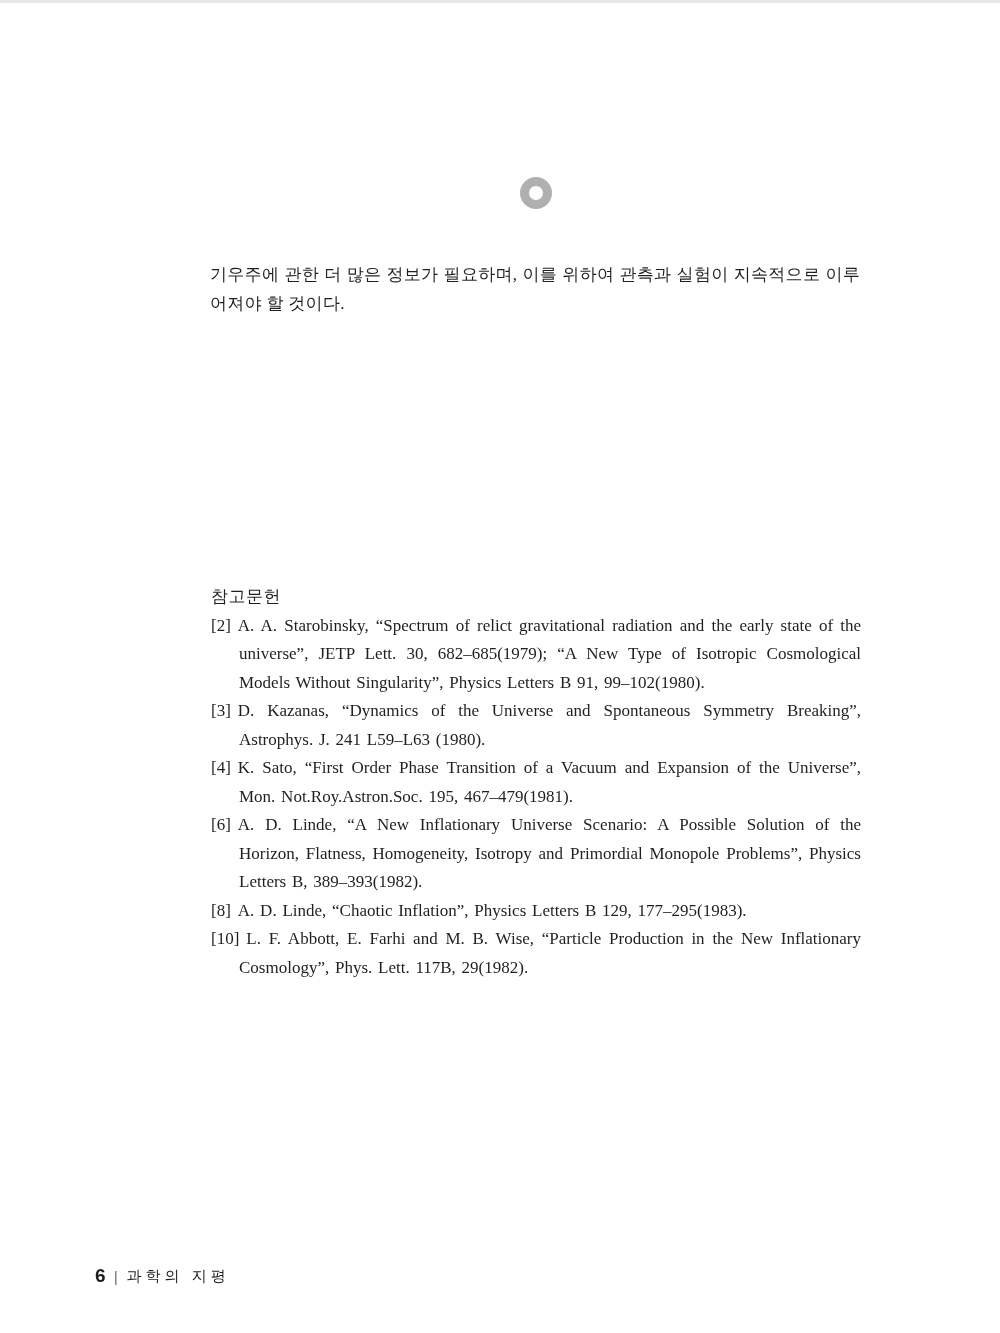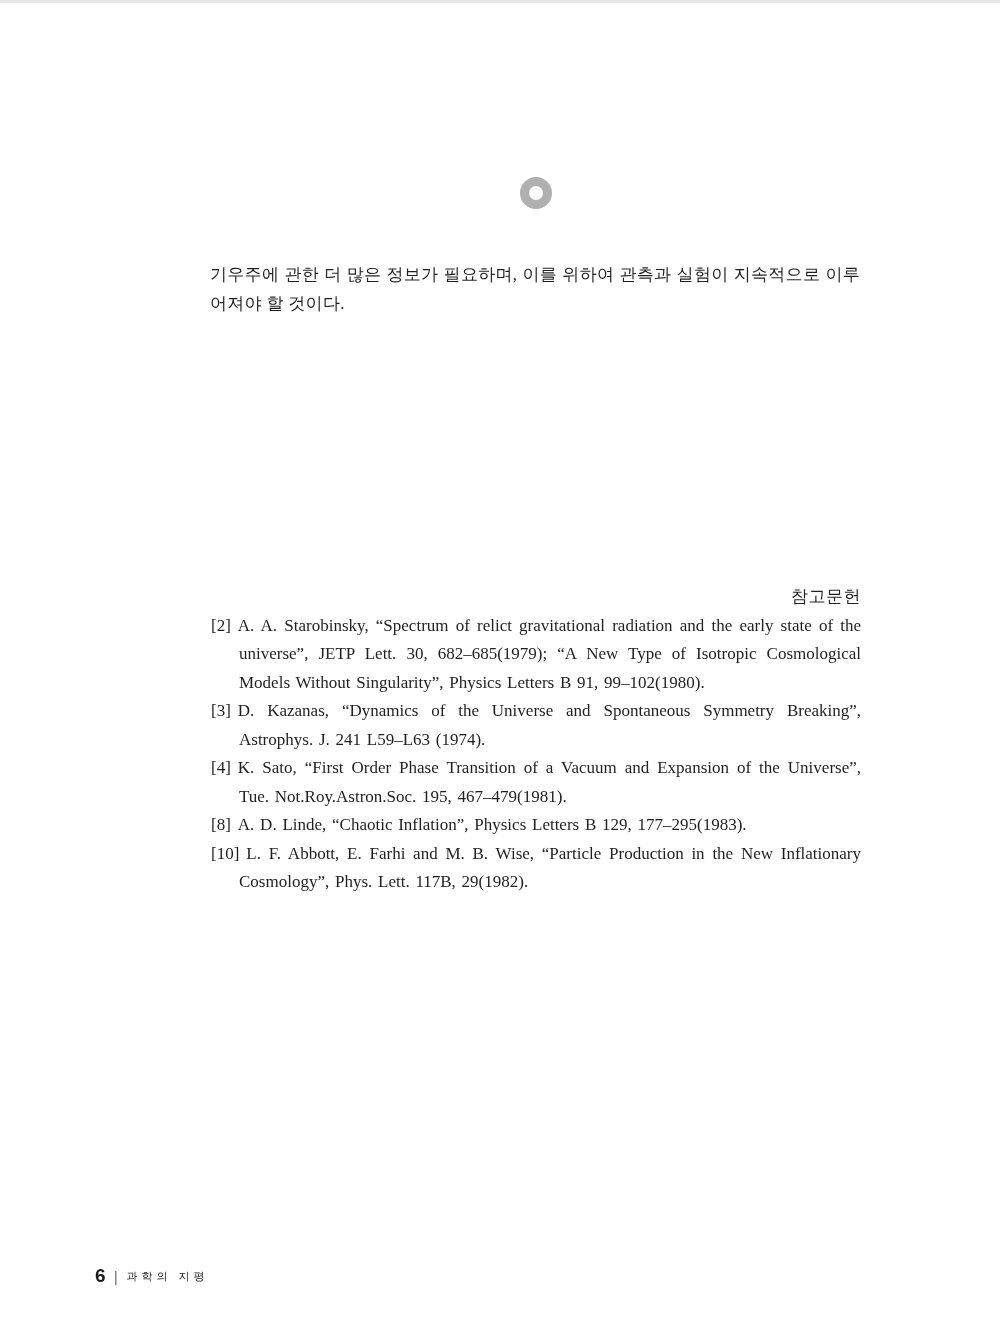--- a/index.html
+++ b/index.html
@@ -45,21 +45,20 @@
     top: 580px;
     width: 650px;
     font-size: 17px;
     line-height: 28.5px;
   }
   .refs-heading {
     font-weight: normal;
     font-size: 17px;
     margin: 0 0 0 0;
     letter-spacing: 0.5px;
-    text-align: right;
   }
   .ref {
     text-align: justify;
     padding-left: 28px;
     text-indent: -28px;
     word-spacing: 1.5px;
   }
   .ref .marker { margin-right: 7px; }
 
   
@@ -77,39 +76,40 @@
     font-size: 19px;
   }
   .footer .separator {
     font-size: 15px;
     font-weight: normal;
     color: #2a2a2a;
     margin: 0 9px 0 8px;
     transform: scaleX(0.7);
   }
   .footer .pub-name {
-    font-size: 11px;
+    font-size: 15px;
     letter-spacing: 4px;
   }
 </style>
 </head>
 <body>
 
 <div class="page">
 
   <div class="ornament-ring"></div>
 
   <p class="intro">기우주에 관한 더 많은 정보가 필요하며, 이를 위하여 관측과 실험이 지속적으로 이루어져야 할 것이다.</p>
 
   <div class="refs">
     <div class="refs-heading">참고문헌</div>
     <div>
         <div class="ref"><span class="marker">[2]</span><span>A. A. Starobinsky, “Spectrum of relict gravitational radiation and the early state of the universe”, JETP Lett. 30, 682–685(1979); “A New Type of Isotropic Cosmological Models Without Singularity”, Physics Letters B 91, 99–102(1980).</span></div>
-        <div class="ref"><span class="marker">[3]</span><span>D. Kazanas, “Dynamics of the Universe and Spontaneous Symmetry Breaking”, Astrophys. J. 241 L59–L63 (1974).</span></div>
-        <div class="ref"><span class="marker">[4]</span><span>K. Sato, “First Order Phase Transition of a Vacuum and Expansion of the Universe”, Tue. Not.Roy.Astron.Soc. 195, 467–479(1981).</span></div>
+        <div class="ref"><span class="marker">[3]</span><span>D. Kazanas, “Dynamics of the Universe and Spontaneous Symmetry Breaking”, Astrophys. J. 241 L59–L63 (1980).</span></div>
+        <div class="ref"><span class="marker">[4]</span><span>K. Sato, “First Order Phase Transition of a Vacuum and Expansion of the Universe”, Mon. Not.Roy.Astron.Soc. 195, 467–479(1981).</span></div>
+        <div class="ref"><span class="marker">[6]</span><span>A. D. Linde, “A New Inflationary Universe Scenario: A Possible Solution of the Horizon, Flatness, Homogeneity, Isotropy and Primordial Monopole Problems”, Physics Letters B, 389–393(1982).</span></div>
         <div class="ref"><span class="marker">[8]</span><span>A. D. Linde, “Chaotic Inflation”, Physics Letters B 129, 177–295(1983).</span></div>
         <div class="ref"><span class="marker">[10]</span><span>L. F. Abbott, E. Farhi and M. B. Wise, “Particle Production in the New Inflationary Cosmology”, Phys. Lett. 117B, 29(1982).</span></div>
       </div>
   </div>
 
   <div class="footer">
     <span class="page-num">6</span>
     <span class="separator">|</span>
     <span class="pub-name">과학의 지평</span>
   </div>

